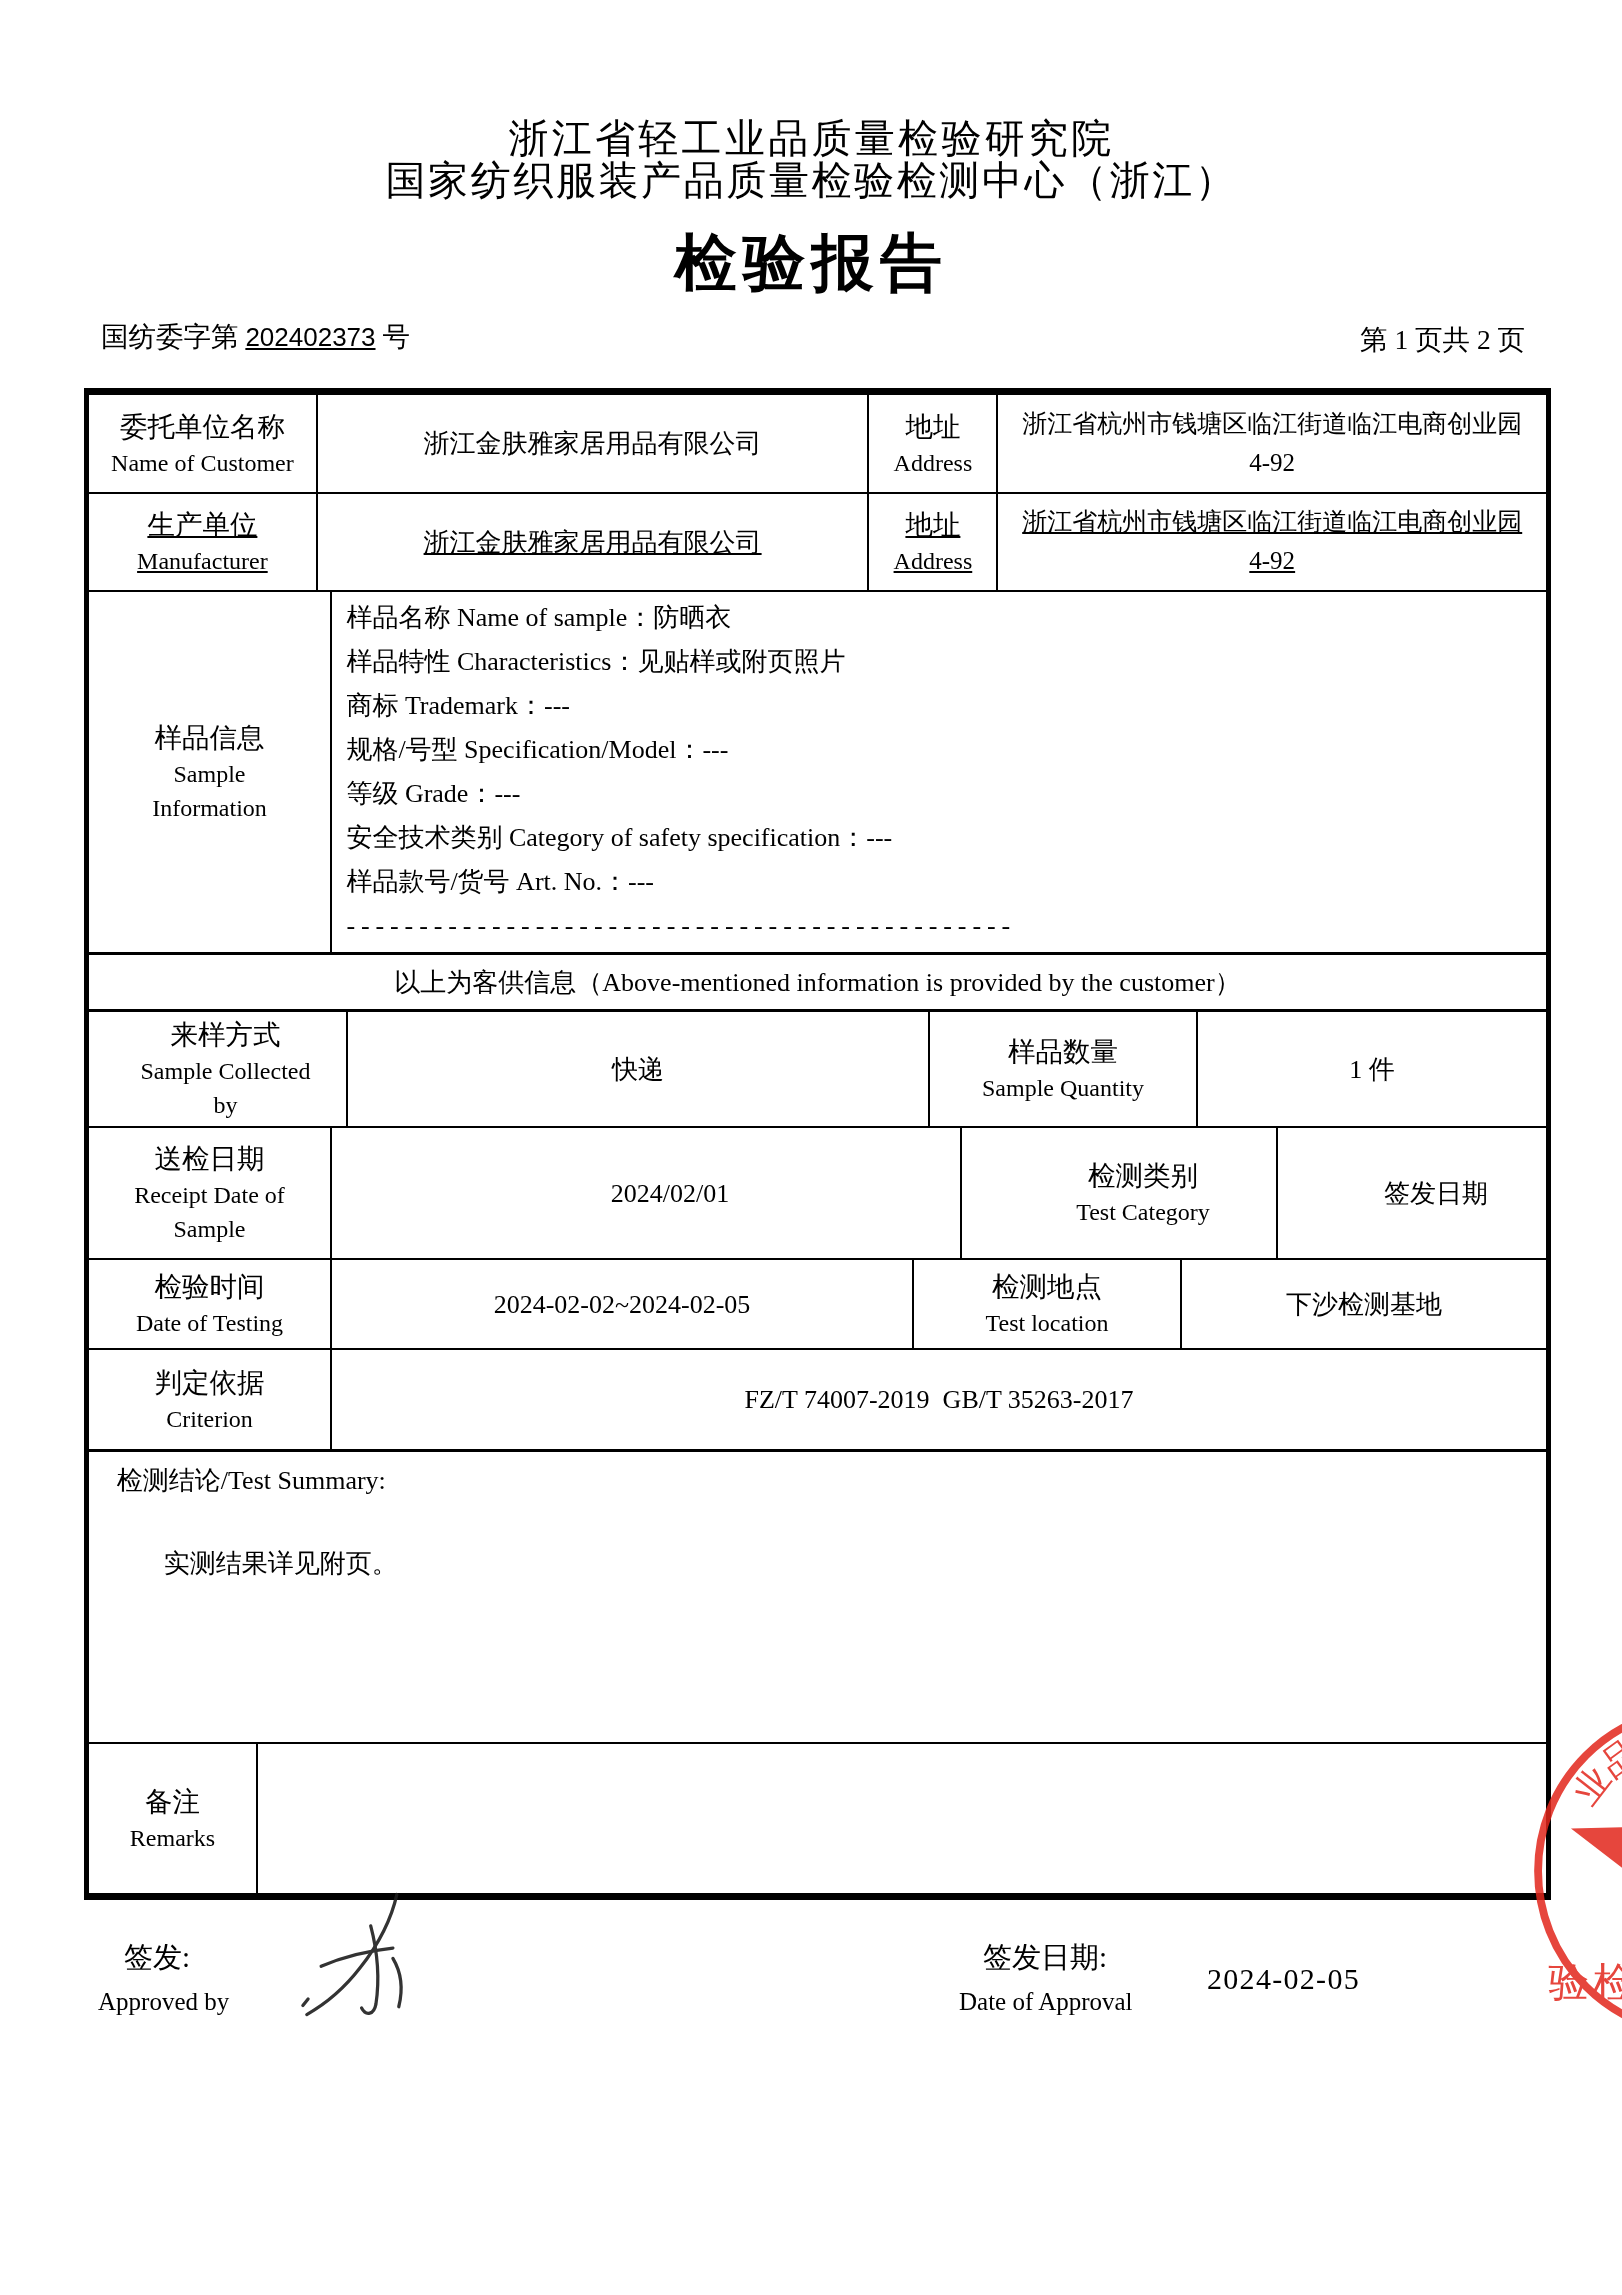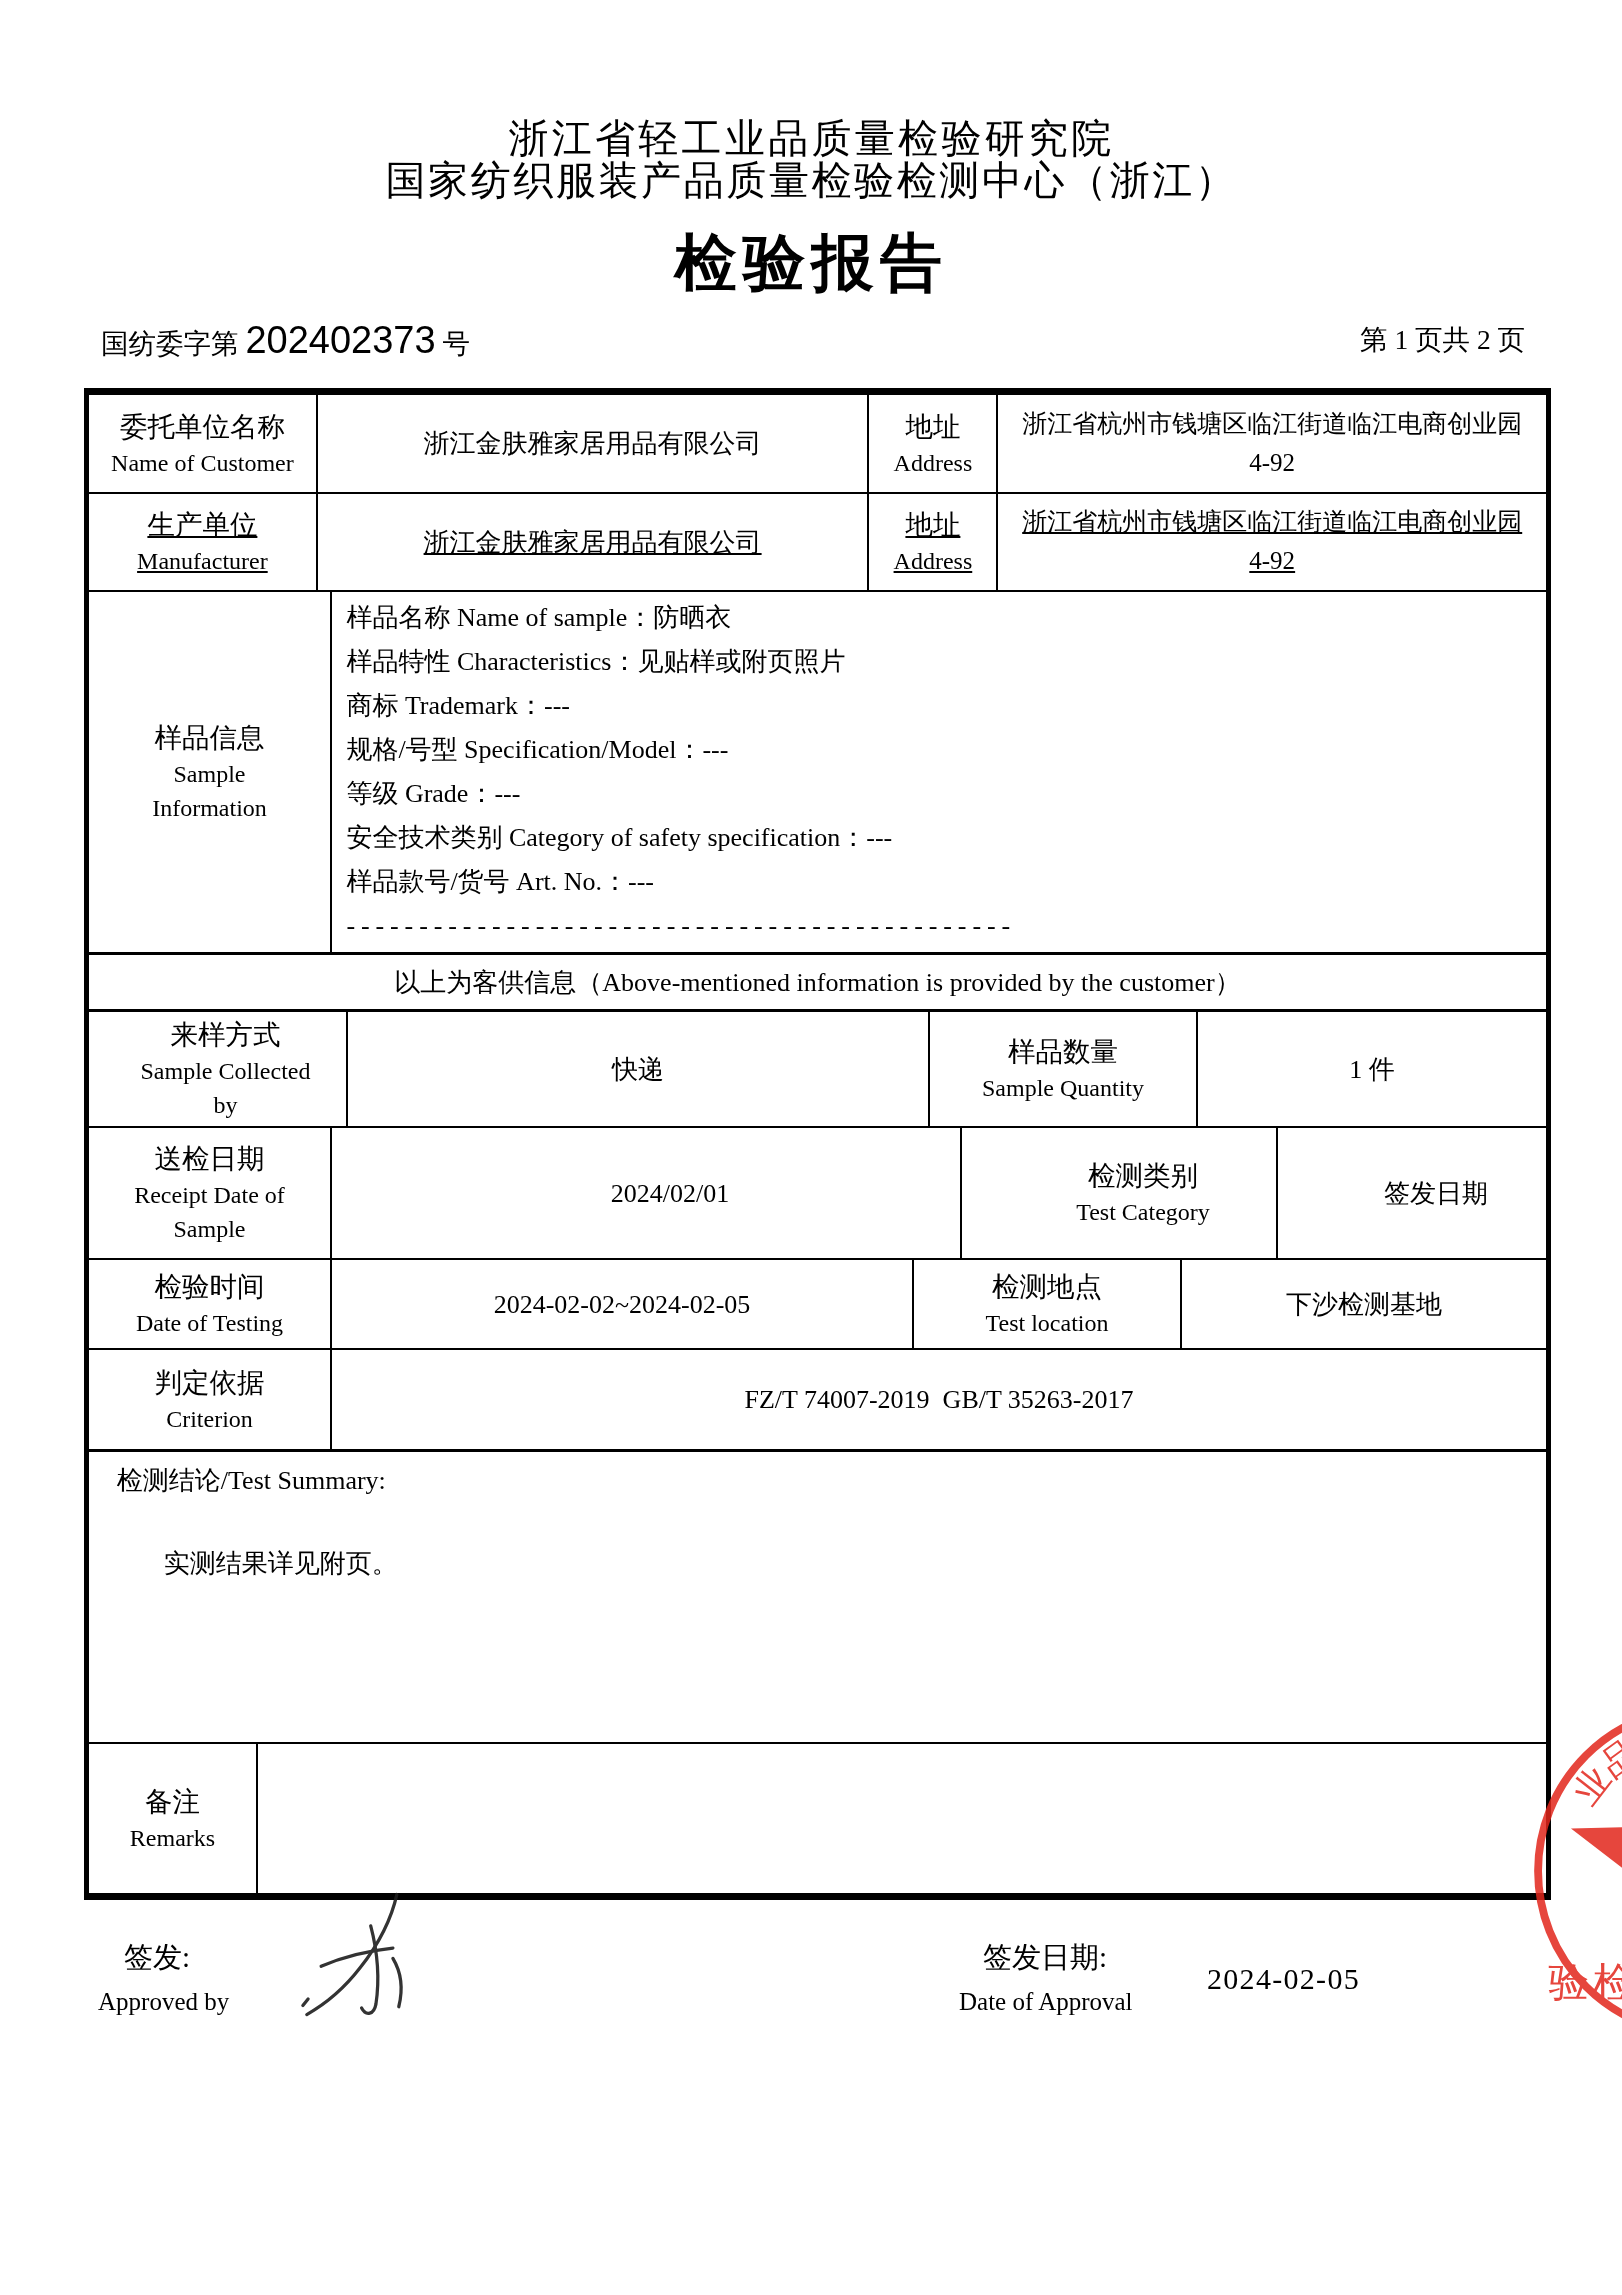--- a/index.html
+++ b/index.html
@@ -7,21 +7,21 @@
     position:relative;width:1623px;height:2295px;background:#fff;overflow:hidden;
     font-family:"Liberation Serif","DejaVu Serif",serif;color:#000;
   }
   .abs{position:absolute;}
   
   .hline{left:0;width:100%;text-align:center;white-space:nowrap;}
   .h-org{top:111px;font-size:40px;letter-spacing:3.3px;}
   .h-center{top:153px;font-size:40px;letter-spacing:2.6px;}
   .h-title{top:221px;font-size:62px;font-weight:bold;letter-spacing:6.5px;}
   .report-no{left:101px;top:319px;font-size:27.5px;white-space:nowrap;}
-  .report-no .num{font-family:"Liberation Sans","DejaVu Sans",sans-serif;font-size:38px;}
+  .report-no .num{font-family:"Liberation Sans","DejaVu Sans",sans-serif;font-size:26px;text-decoration:underline;}
   .page-info{right:98px;top:322px;font-size:27.5px;white-space:nowrap;}
   
   #report-table{
     left:84px;top:388px;width:1467px;height:1512px;box-sizing:border-box;
     border:5.2px solid #000;border-top-width:7.2px;border-bottom-width:7.9px;
     display:flex;flex-direction:column;
   }
   .trow{display:flex;box-sizing:border-box;border-bottom:2px solid #000;flex:0 0 auto;}
   .trow.bb4{border-bottom-width:2.6px;}
   .trow.bb6{border-bottom-width:3.9px;}

